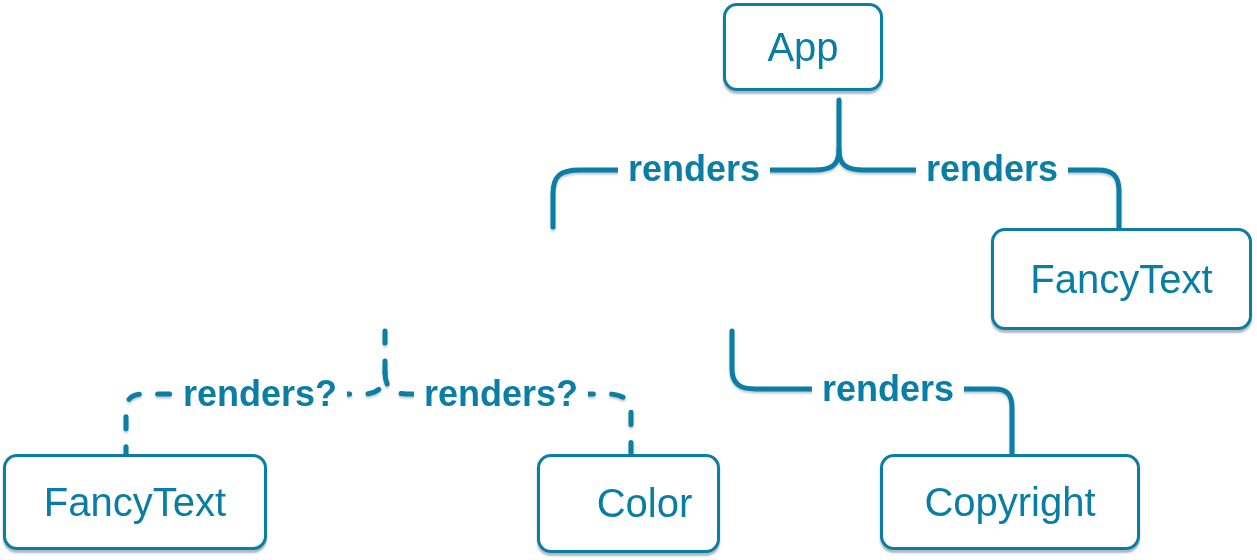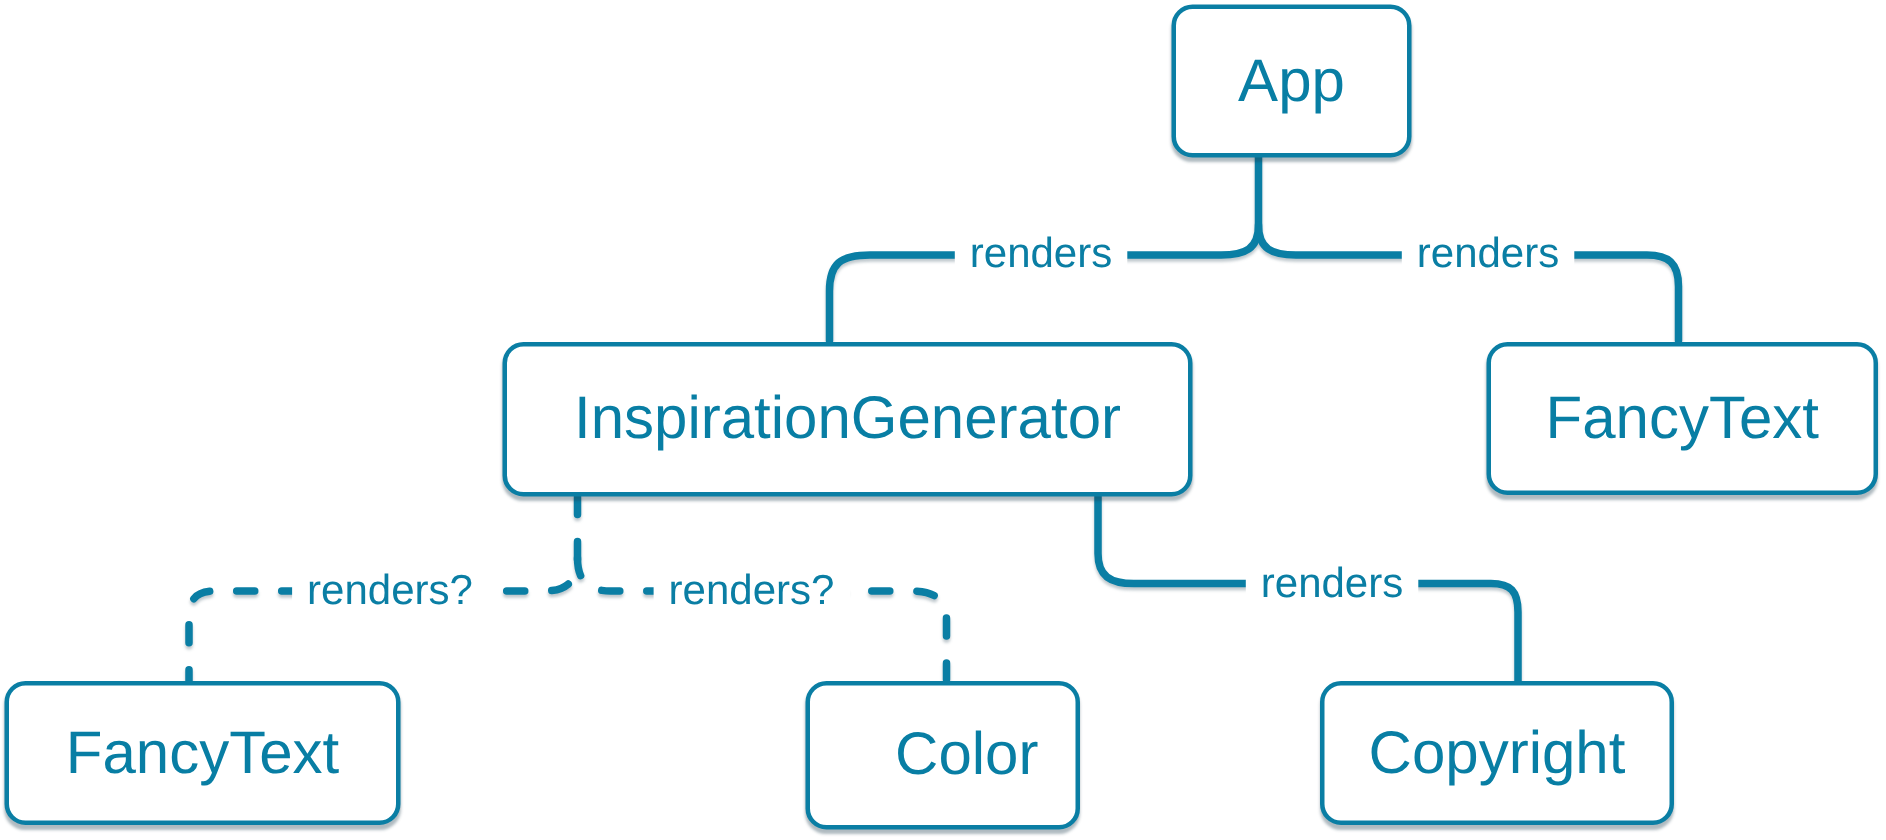--- a/index.html
+++ b/index.html
@@ -36,33 +36,33 @@
     font-size: 40px;
     font-weight: 400;
     white-space: nowrap;
     box-shadow: 0 3px 2px rgba(26, 58, 74, 0.35);
   }
   .edge-label {
     position: absolute;
     transform: translate(-50%, -50%);
     background: #ffffff;
     color: #0a7ea4;
-    font-size: 28px;
-    font-weight: 400;
+    font-size: 36px;
+    font-weight: 700;
     line-height: 1.15;
     padding: 0 10px;
     white-space: nowrap;
   }
   
-  .node-app            { left: 781px;  top: 3px;   width: 160px; height: 102px;  }
+  .node-app            { left: 723px;  top: 3px;   width: 160px; height: 88px;  }
   .node-ig             { left: 335px;  top: 228px; width: 460px; height: 103px; }
   .node-fancy-top      { left: 991px;  top: 228px; width: 261px; height: 102px; }
   .node-fancy-bottom   { left: 3px;    top: 454px; width: 264px; height: 96px;  }
   .node-color          { left: 537px;  top: 454px; width: 183px; height: 99px; padding-left: 32px;  }
-  .node-copyright      { left: 880px;  top: 454px; width: 236px; height: 96px;  }
+  .node-copyright      { left: 880px;  top: 454px; width: 260px; height: 96px;  }
   
   .edge-label-1 { left: 694px;  top: 169px; }
   .edge-label-2 { left: 992px;  top: 169px; }
   .edge-label-3 { left: 260px;  top: 394px; }
   .edge-label-4 { left: 501px;  top: 394px; }
   .edge-label-5 { left: 888px;  top: 389px; }
 </style>
 </head>
 <body>
 
@@ -83,23 +83,20 @@
 
   <div class="edge-label edge-label-1">renders</div>
   <div class="edge-label edge-label-2">renders</div>
   <div class="edge-label edge-label-3">renders?</div>
   <div class="edge-label edge-label-4">renders?</div>
   <div class="edge-label edge-label-5">renders</div>
 
   <div class="node node-app">
     <span>App</span>
   </div>
-  <div class="node node-ig">
-    <span>InspirationGenerator</span>
-  </div>
   <div class="node node-fancy-top">
     <span>FancyText</span>
   </div>
   <div class="node node-fancy-bottom">
     <span>FancyText</span>
   </div>
   <div class="node node-color">
     <span>Color</span>
   </div>
   <div class="node node-copyright">

